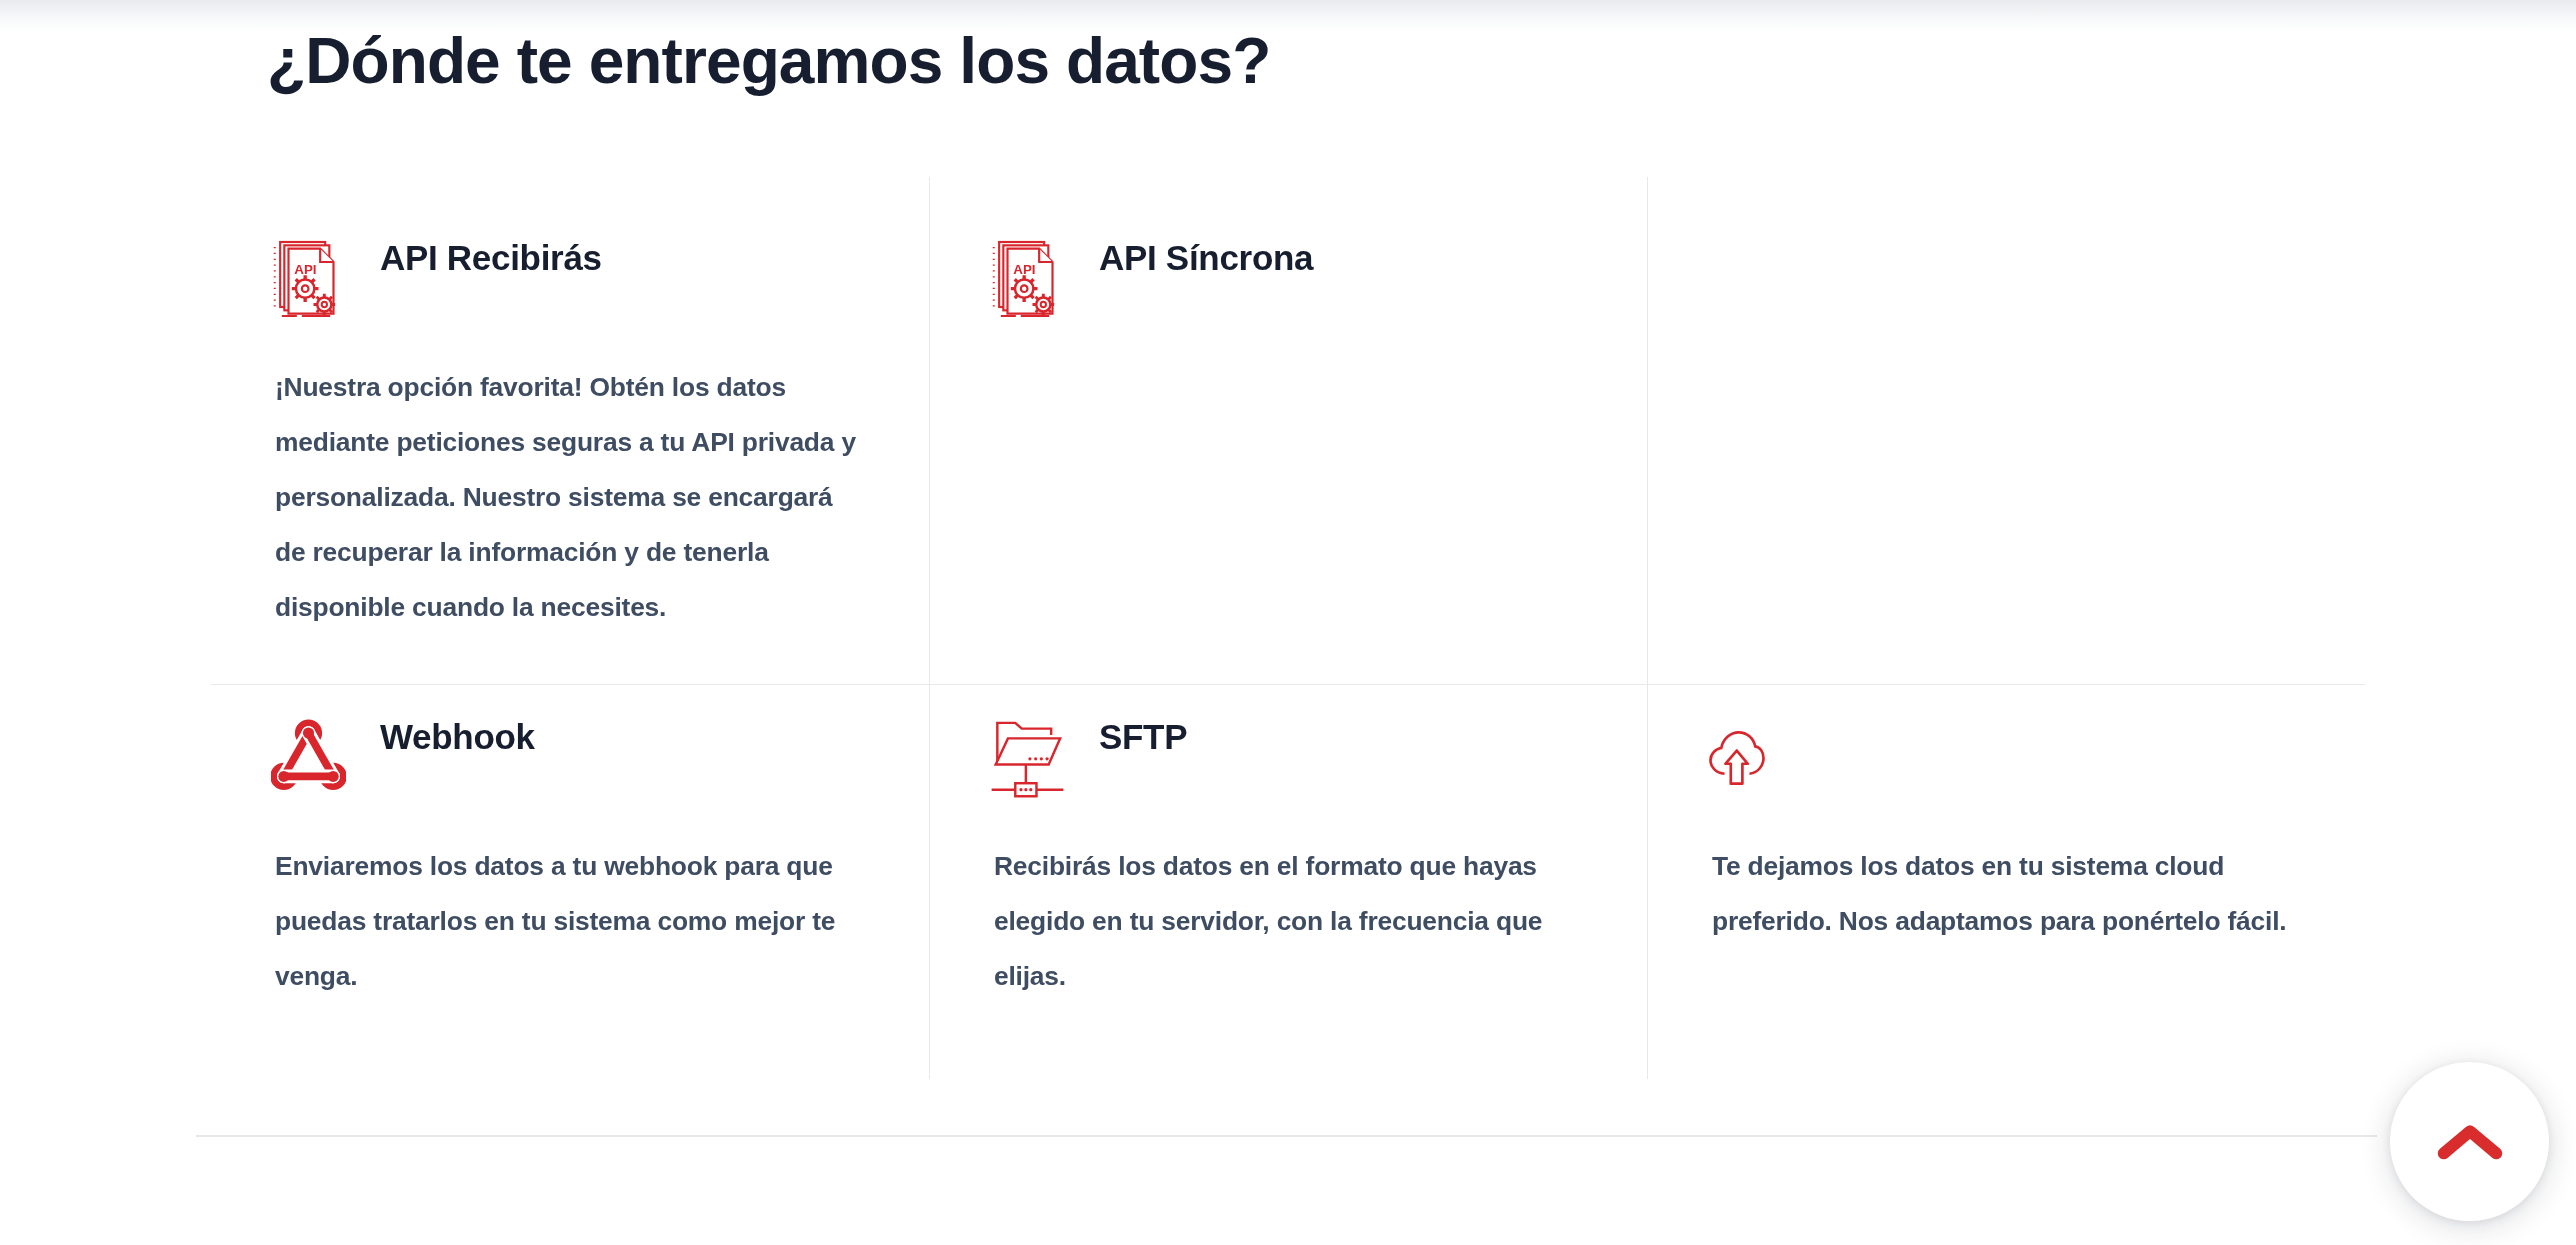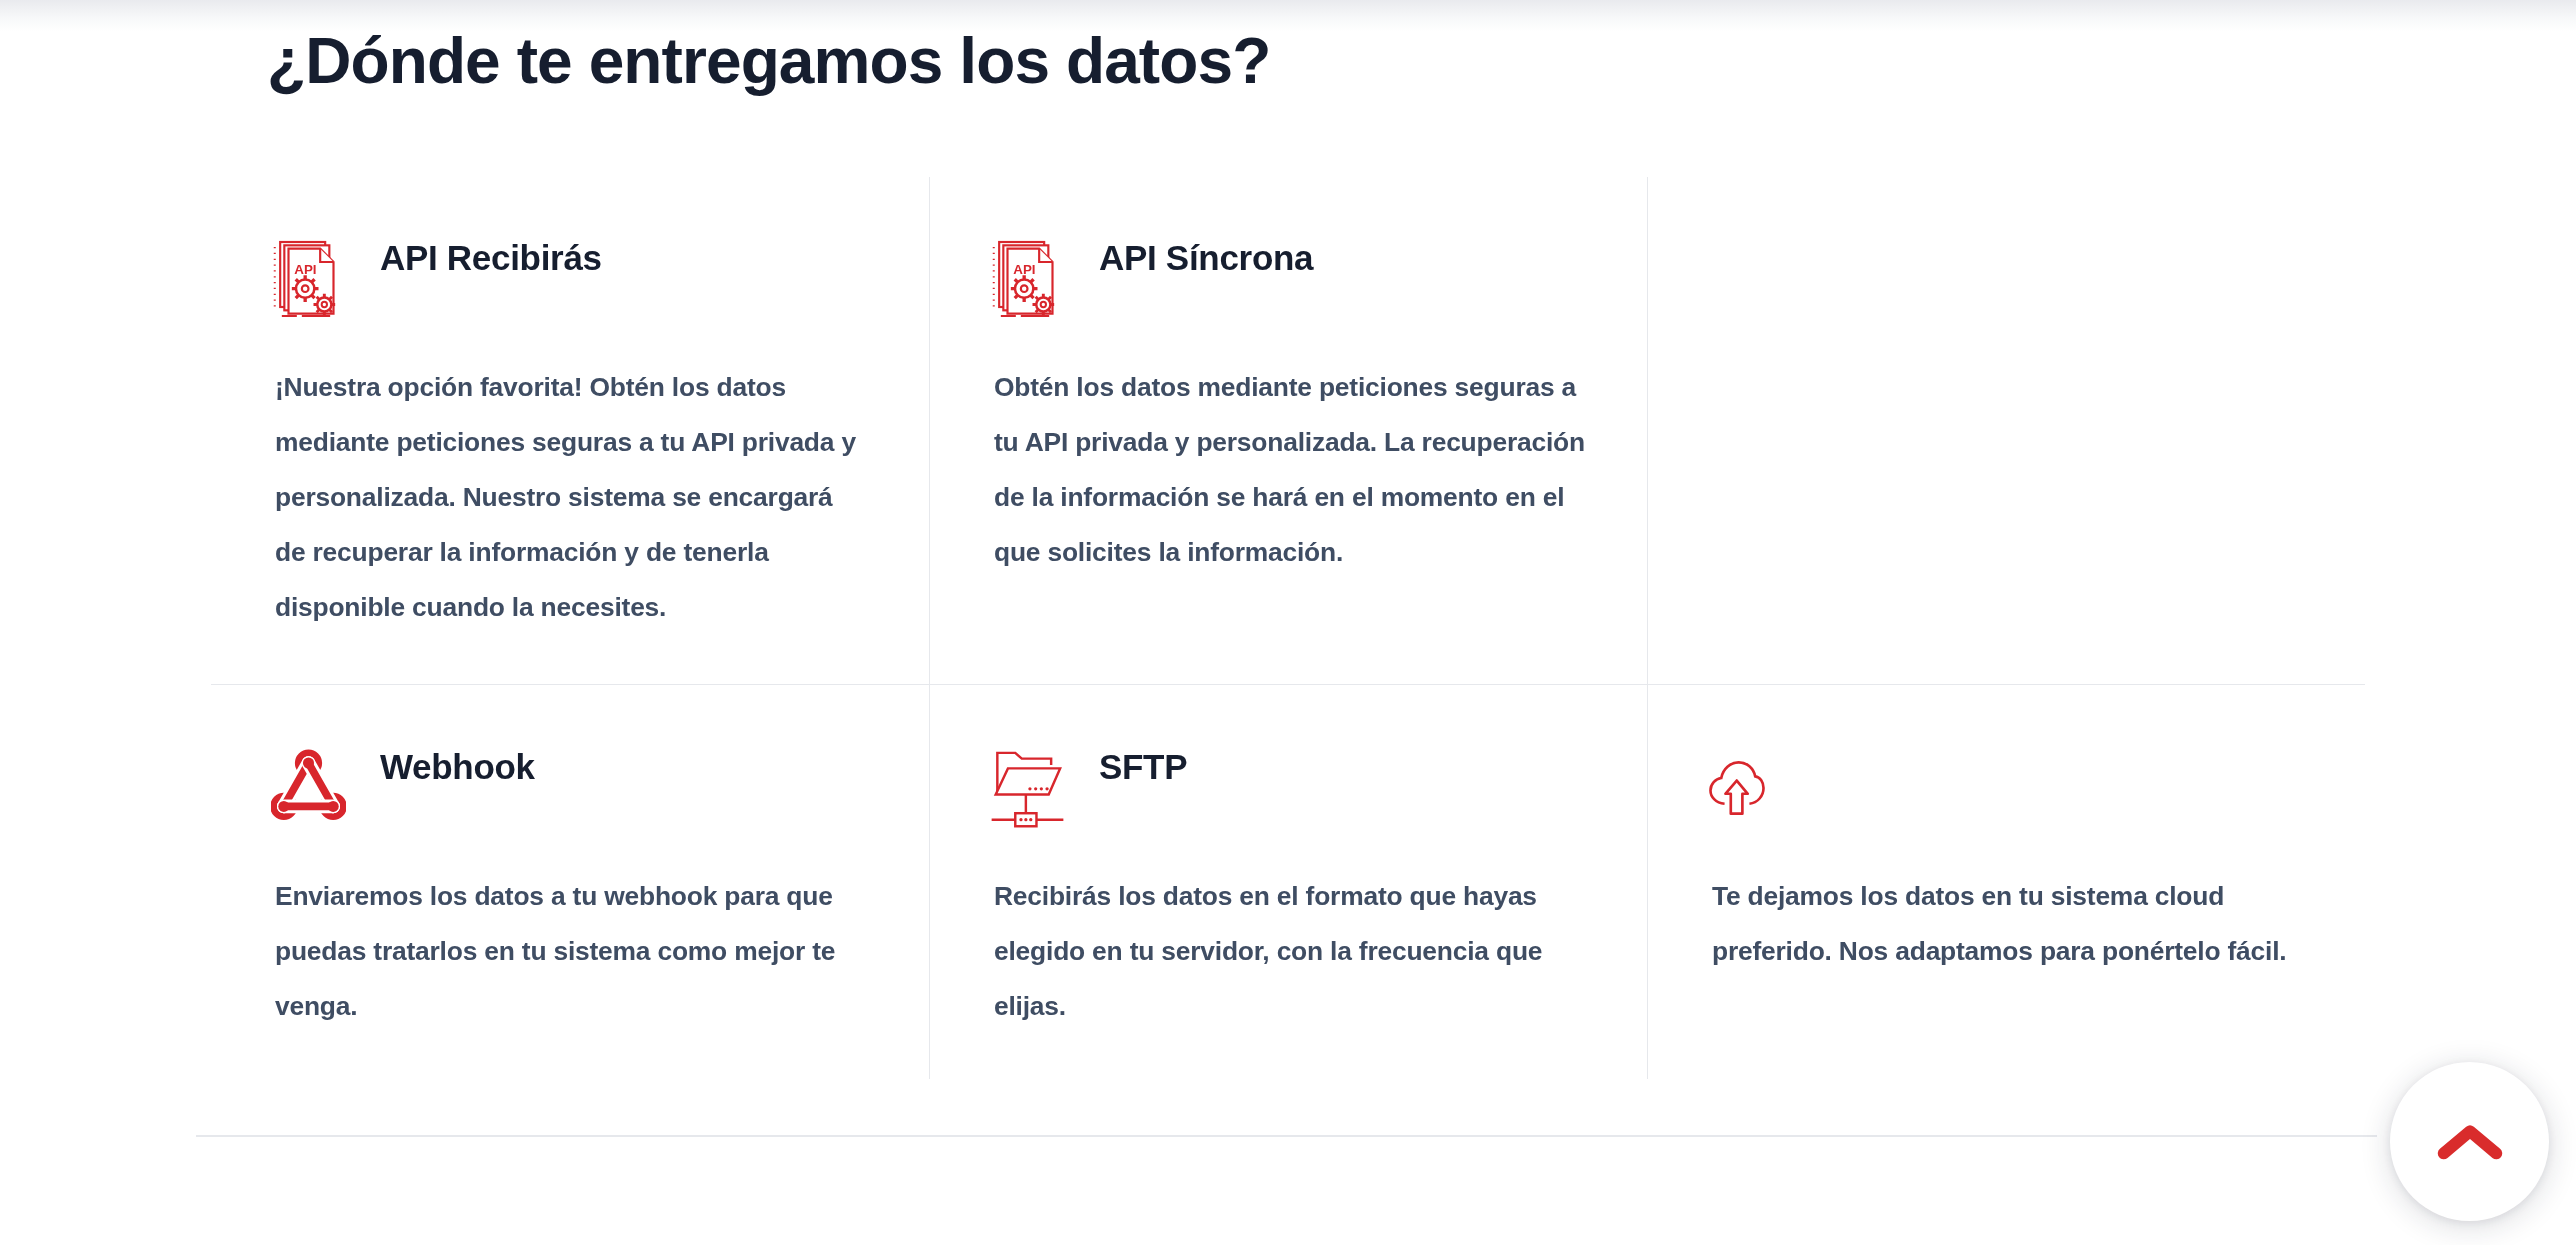--- a/index.html
+++ b/index.html
@@ -23,21 +23,21 @@
     position:absolute;left:267px;top:24px;margin:0;
     font-size:64px;font-weight:700;color:var(--heading);letter-spacing:-0.9px;
   }
   .cards-grid{
     position:absolute;left:211px;top:177px;width:2155px;
     display:grid;
     grid-template-columns:718px 718px 718px;
     grid-template-rows:507px 395px;
   }
   .card{padding:57px 56px 0 60px;}
-  .card:nth-child(n+4){border-top:1.7px solid var(--divider);padding-top:58px;}
+  .card:nth-child(n+4){border-top:1.7px solid var(--divider);padding-top:28px;}
   .card:not(:nth-child(3n+1)){border-left:1.7px solid var(--divider);}
   .card-header{
     display:flex;gap:34px;min-height:85px;
   }
   .card-icon{flex:0 0 auto;display:flex;align-items:center;color:var(--accent);}
   .card-icon svg{display:block;}
   .card-title{
     margin:0;font-size:35px;line-height:48px;font-weight:700;
     color:var(--heading);letter-spacing:-0.3px;
   }
@@ -104,21 +104,20 @@
       <circle cx="40" cy="62" r="4" stroke-width="2.6"></circle>
       <path stroke-width="4" d="M51 62 H56 M47.8 69.8 L51.3 73.3 M40 73 V78 M32.2 69.8 L28.7 73.3 M29 62 H24 M32.2 54.2 L28.7 50.7 M40 51 V46 M47.8 54.2 L51.3 50.7"></path>
       <circle cx="63" cy="81" r="8.5" fill="#fff" stroke-width="3"></circle>
       <circle cx="63" cy="81" r="3.2" stroke-width="2.4"></circle>
       <path stroke-width="3.5" d="M71.5 81 H76 M69 87 L72.2 90.2 M63 89.5 V94 M57 87 L53.8 90.2 M54.5 81 H50 M57 75 L53.8 71.8 M63 72.5 V68 M69 75 L72.2 71.8"></path>
       <path stroke-width="3" d="M12 95 H30 M36 95 H70"></path>
     </svg>
         </span>
       <h3 class="card-title">API Síncrona</h3>
     </div>
-    <p class="card-desc">Obtén los datos mediante peticiones seguras a tu API privada y personalizada. La recuperación de la información se hará en el momento en el que solicites la información.</p>
   </div>
 
   <div class="card">
   </div>
 
   <div class="card">
     <div class="card-header">
       <span class="card-icon">
     <svg width="75" height="80" viewBox="0 0 88 94" fill="none" stroke="currentColor" stroke-linecap="round">
       <circle cx="44" cy="20" r="12" stroke-width="8"></circle>

